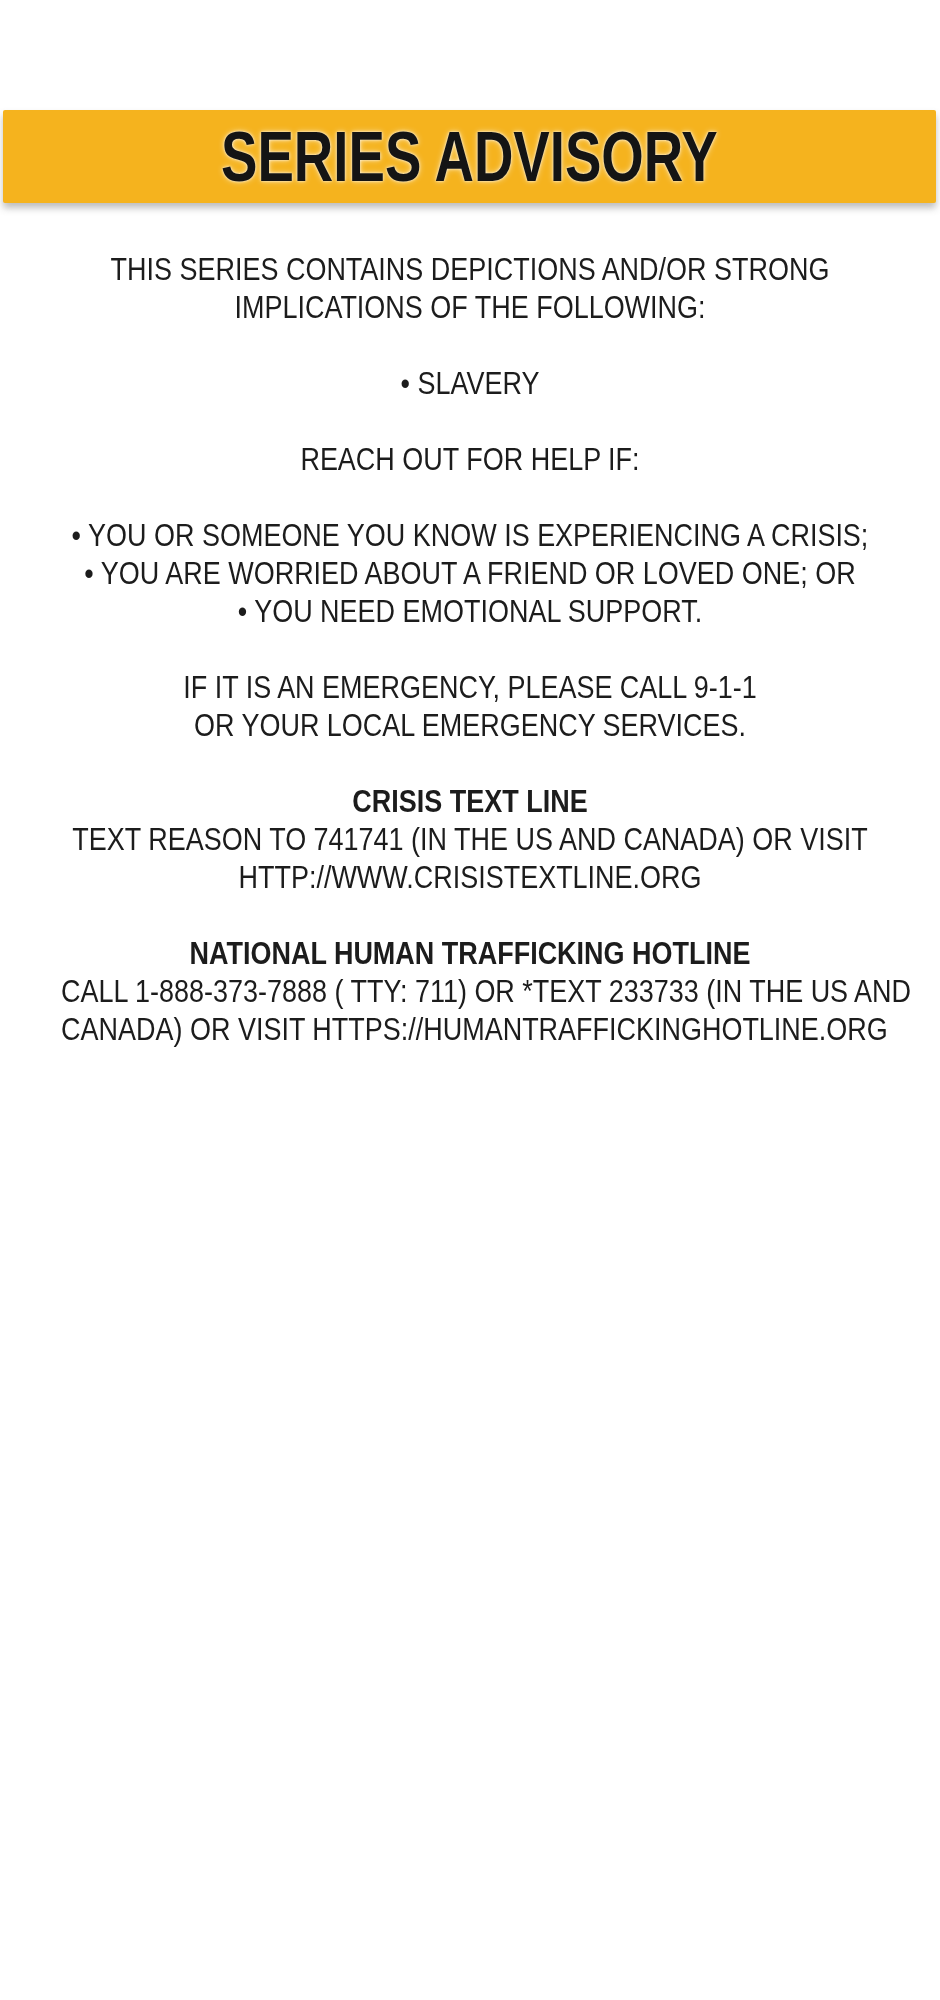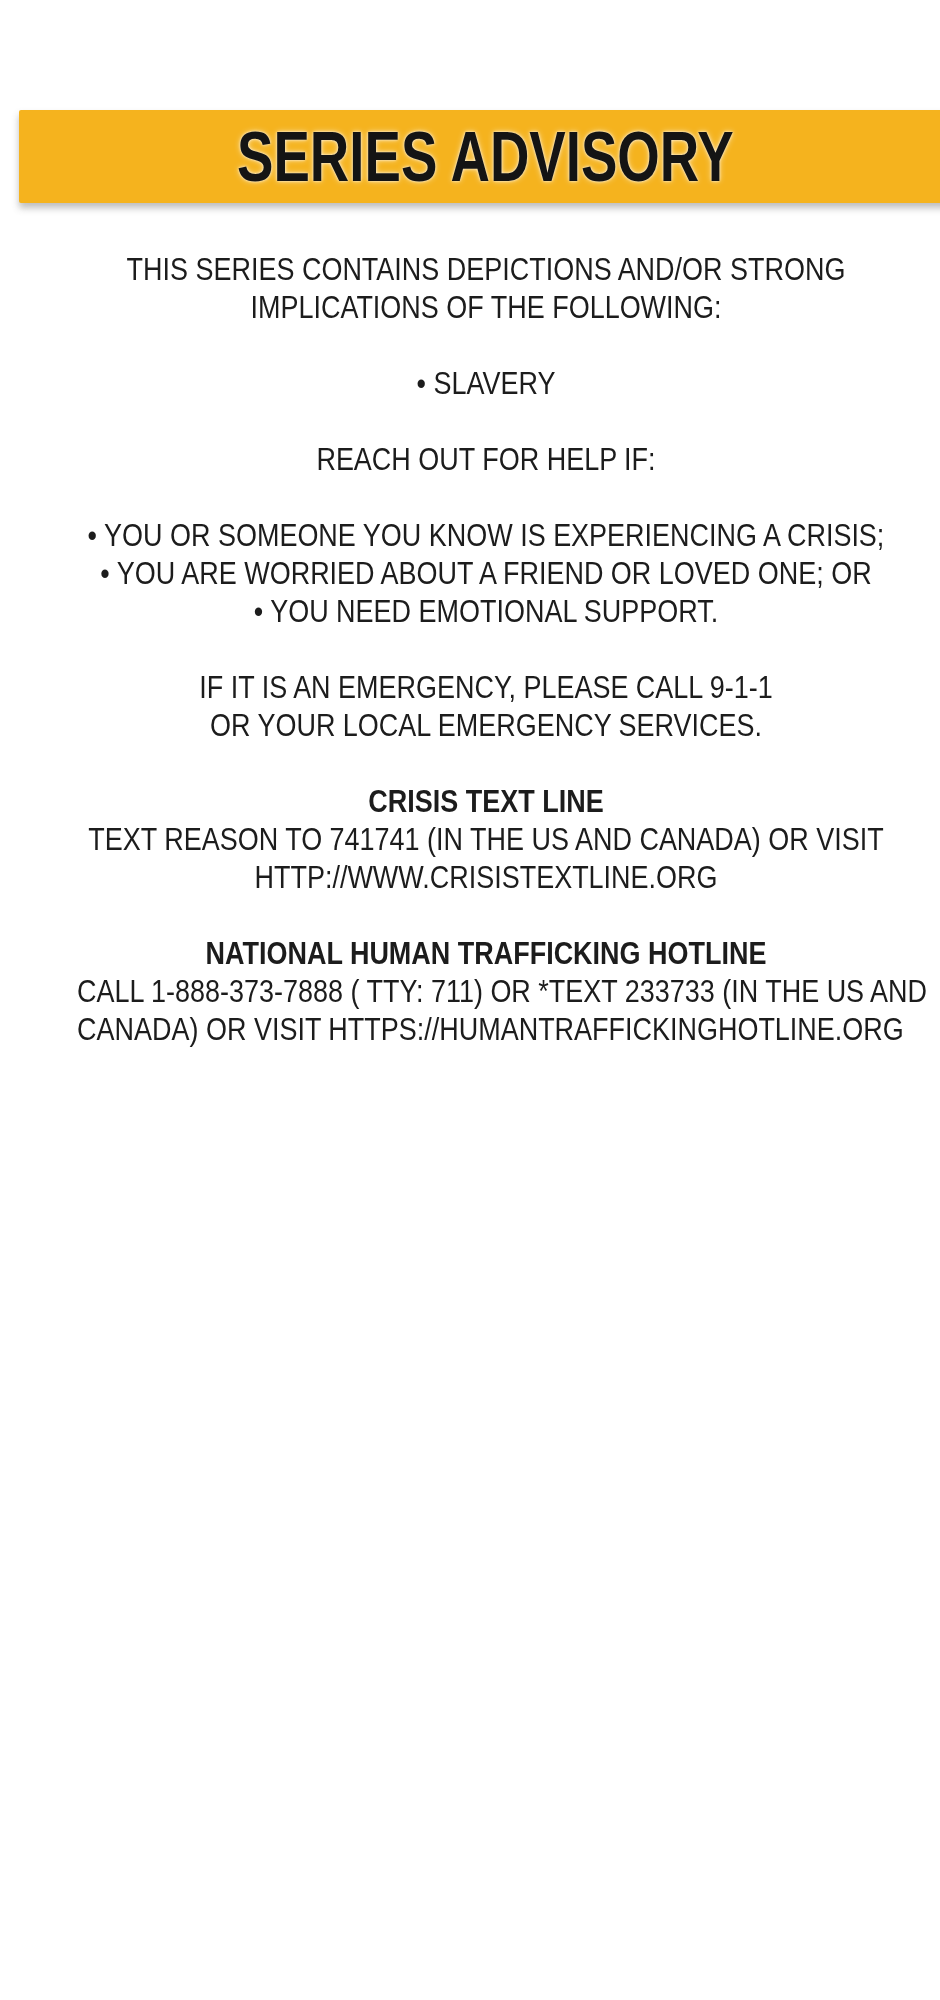--- a/index.html
+++ b/index.html
@@ -11,21 +11,20 @@
     width: 940px;
     height: 2000px;
     position: relative;
     overflow: hidden;
     font-family: "Liberation Sans", sans-serif;
   }
   .page {
     position: absolute;
     inset: 0;
     background: var(--page-bg, #ffffff);
-    margin-left: 16px;
   }
   .banner {
     position: absolute;
     left: 3px;
     top: 110px;
     width: 933px;
     height: 93px;
     background: var(--banner-bg, #F5B31E);
     border-radius: 2px;
     box-shadow: 0 5px 7px rgba(110, 110, 110, 0.45);

